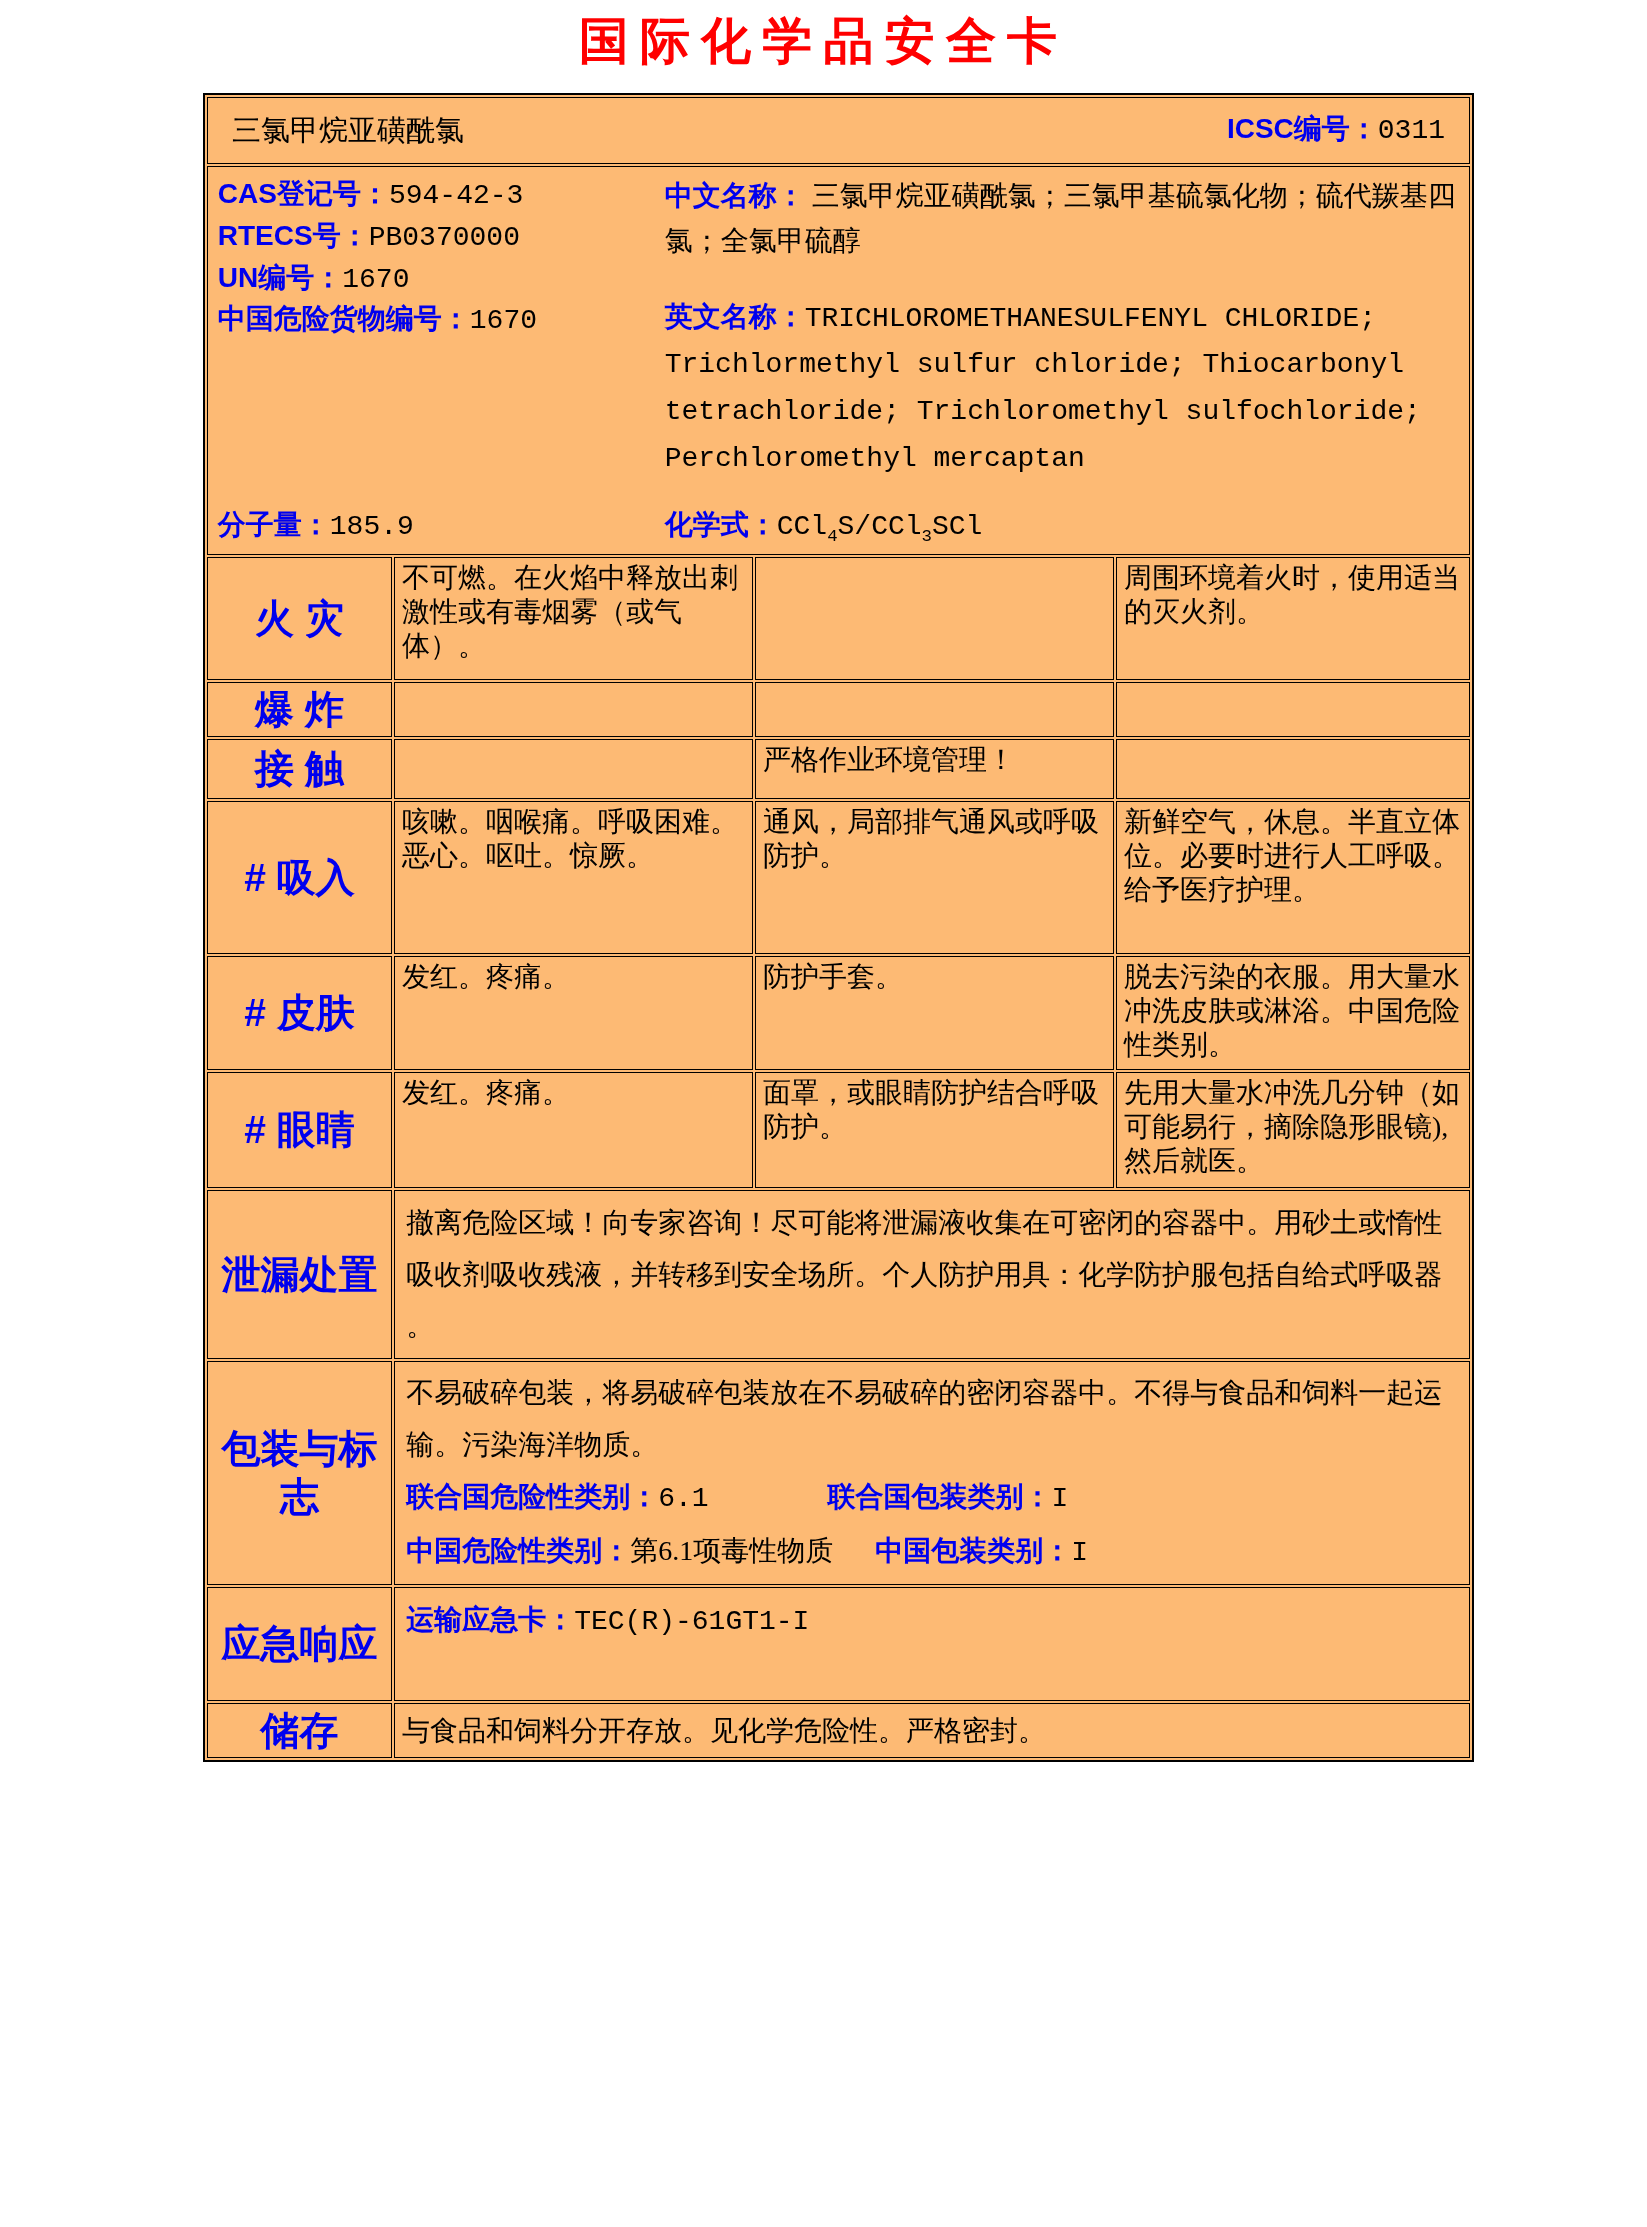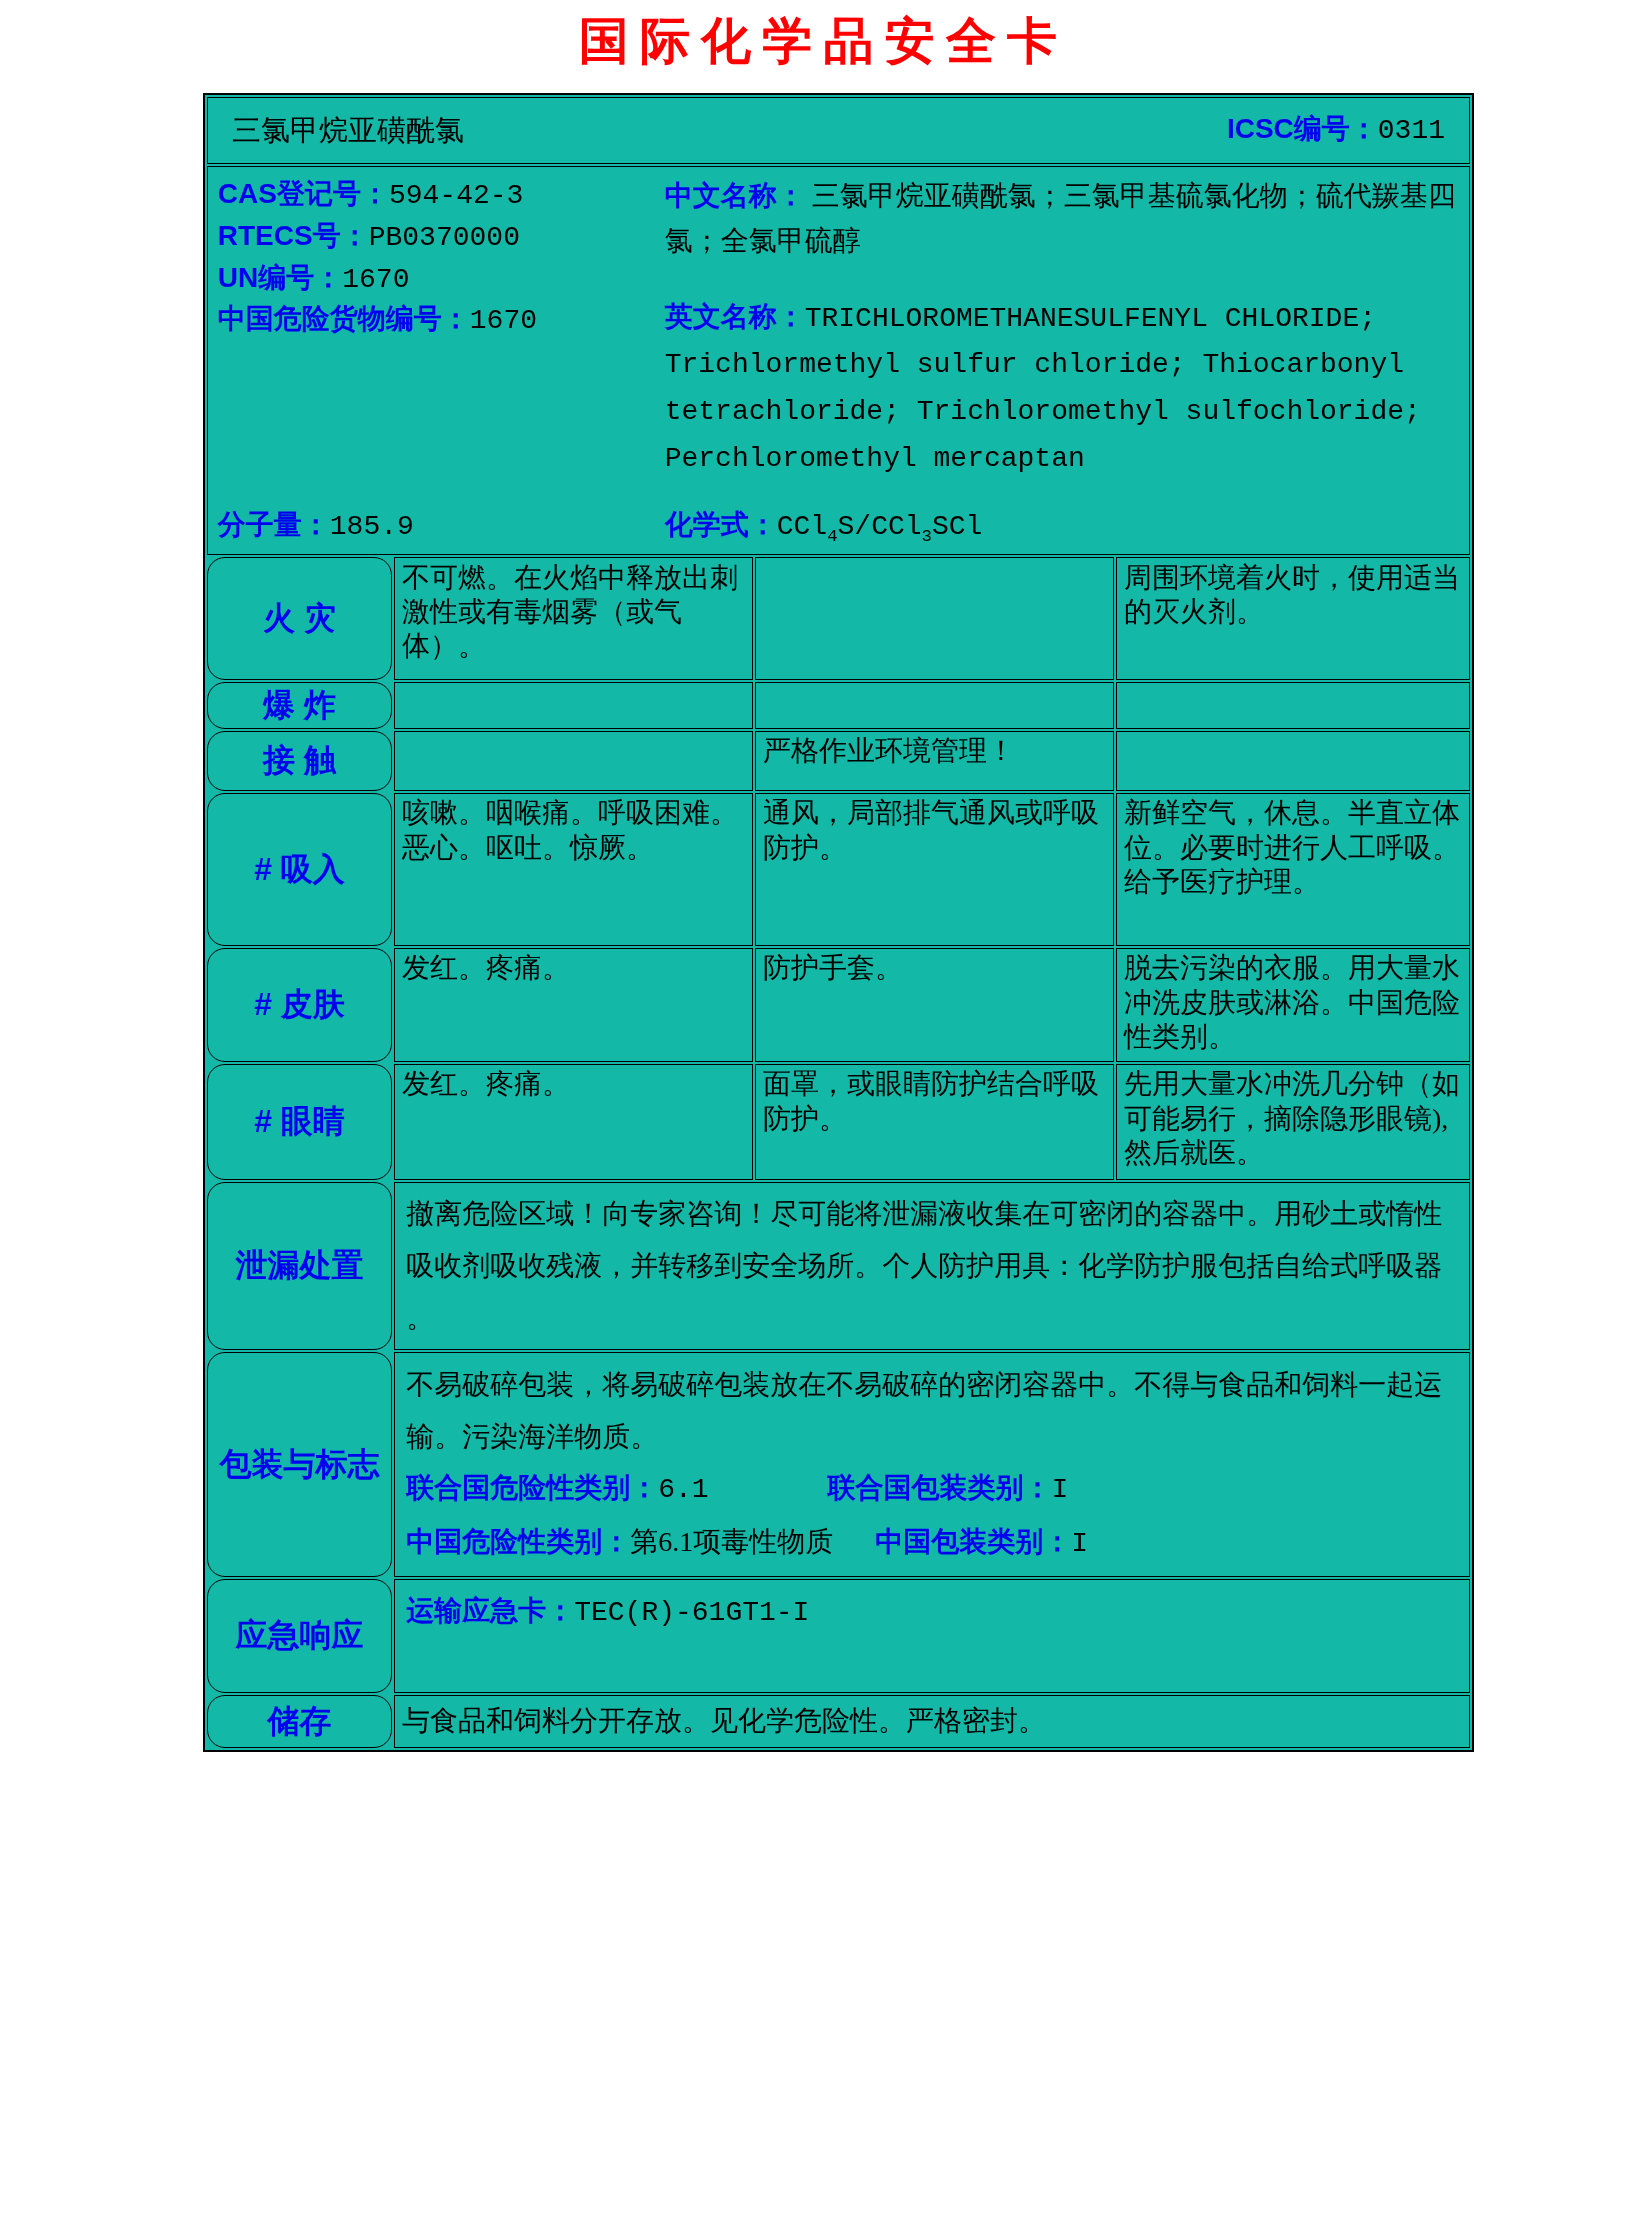--- a/index.html
+++ b/index.html
@@ -20,21 +20,21 @@
     letter-spacing:11.2px;
     color:var(--red);
   }
   table.card {
     table-layout:fixed;
     margin:18px 0 0 203px;
     width:1257px;
     border:2.8px solid #000;
     border-spacing:2.1px;
     border-collapse:separate;
-    background:#14b8a6;
+    background:#fdba74;
   }
   col.c1{width:185px;} col.c2{width:359px;} col.c3{width:359px;} col.c4{width:354px;}
   td {
     border:1.4px solid #000;
     vertical-align:top;
     padding:2.8px 7px;
     font-size:28px;
     line-height:1.22;
     overflow:hidden;
   }
@@ -68,22 +68,21 @@
     vertical-align:middle;
     text-align:center;
     white-space:pre-line;
     line-height:1.45;
     font-size:29px;
     height:84px;
   }
   td.rlabel {
     vertical-align:middle;
     text-align:center;
-    font-size:32px;
-    border-radius:18px;
+    font-size:39px;
   }
   td.wide { padding:5.6px 11.2px; line-height:1.85; }
   .pair-gap-lg { margin-left:119px; }
   .pair-gap-sm { margin-left:42px; }
   td.mid { vertical-align:middle; }
 </style>
 </head>
 <body>
 
 <h1 class="page-title">国际化学品安全卡</h1>

